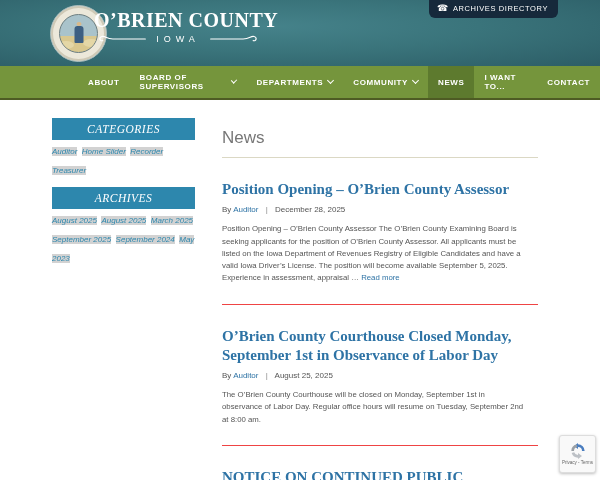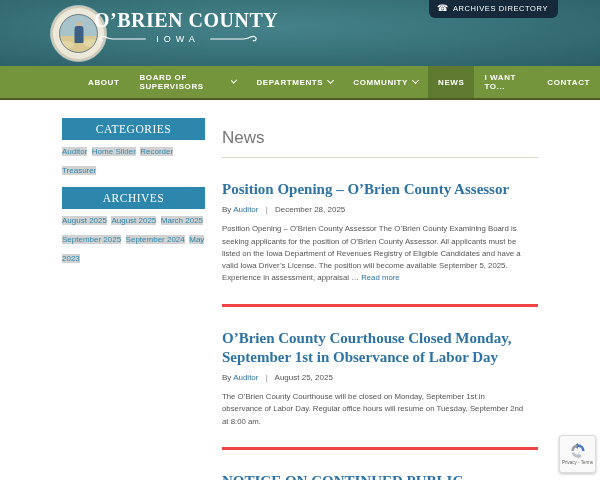--- a/index.html
+++ b/index.html
@@ -30,32 +30,32 @@
   
   .nav{height:32px;background:#75953c;border-bottom:2px solid #4e5b24;
     display:flex;align-items:stretch;padding-left:78px;}
   .nav-item{display:flex;align-items:center;color:#fff;font-size:8px;font-weight:bold;
     letter-spacing:.6px;padding:0 10px;text-decoration:none;cursor:pointer;}
   .nav-item.active{background:#5d7a2e;}
   .caret{width:4px;height:4px;border-right:1px solid #fff;border-bottom:1px solid #fff;
     transform:rotate(45deg);display:inline-block;margin-left:5px;margin-top:-3px;}
 
   
-  .sidebar{position:absolute;left:62px;top:118px;width:143px;}
+  .sidebar{position:absolute;left:52px;top:118px;width:143px;font-style:italic;}
   .side-section{margin-bottom:9px;}
   .side-header{background:#2d87ad;color:#fff;font-family:"Liberation Serif",serif;
     font-size:11.5px;letter-spacing:.5px;text-align:center;height:22px;line-height:22px;}
   .side-item{background:#d2d2d2;color:#2d87ad;font-size:8px;text-align:center;
     height:15px;line-height:15px;margin-top:3px;cursor:pointer;}
 
   
   .main{position:absolute;left:222px;top:128px;width:316px;}
   .page-title{margin:0;font-weight:normal;font-size:17px;color:#777;
     padding-bottom:9px;border-bottom:1px solid #dbd8c4;}
-  .article{margin-top:22px;padding-bottom:11px;border-bottom:3px solid #ef4444;}
+  .article{margin-top:22px;padding-bottom:11px;border-bottom:1px solid #ef4444;}
   .article-title{margin:0;font-family:"Liberation Serif",serif;font-size:15px;line-height:1.28;
     color:#2e73a5;font-weight:600;cursor:pointer;}
   .article.upper .article-title{text-transform:uppercase;}
   .meta{margin-top:6px;font-size:8px;color:#555;}
   .meta a{color:#2e73a5;text-decoration:none;cursor:pointer;}
   .meta .sep{margin:0 5px;color:#888;}
   .excerpt{margin-top:9px;font-size:7.8px;line-height:1.58;color:#555;width:303px;}
   .read-more{color:#2e73a5;text-decoration:none;cursor:pointer;text-align:center;}
 
   

